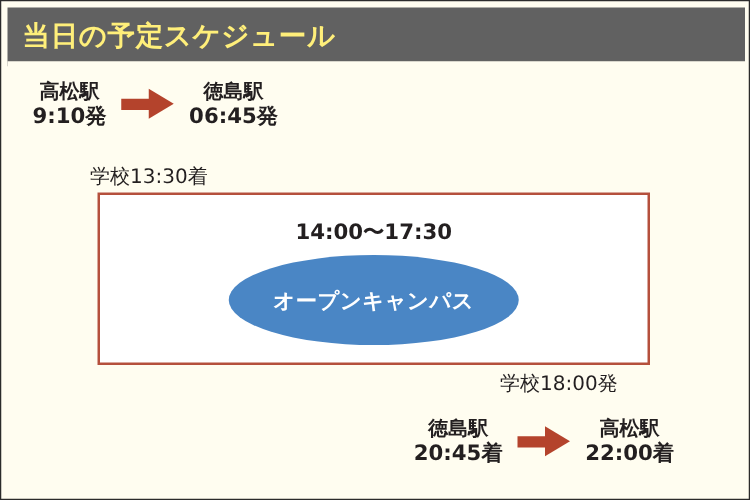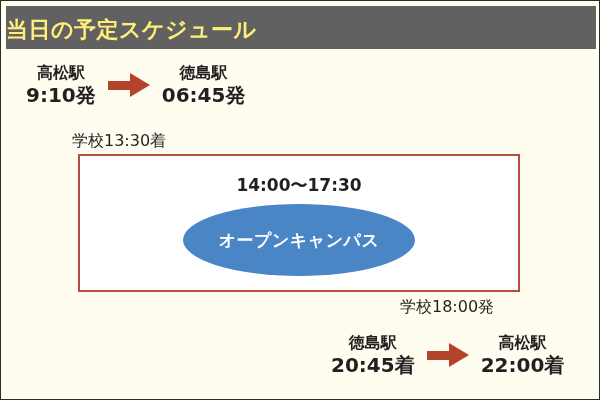--- a/index.html
+++ b/index.html
@@ -28,21 +28,21 @@
   .header-bar {
     position: absolute;
     left: 5px;
     top: 5px;
     width: 590px;
     height: 47px;
     background: #616161;
     display: flex;
     align-items: center;
     box-sizing: border-box;
-    padding-left: 0;
+    padding-left: 12px;
   }
   .header-title {
     color: #ffef7a;
     font-size: 22px;
     font-weight: bold;
     letter-spacing: 0.5px;
     line-height: 1;
     white-space: nowrap;
   }
 
@@ -69,21 +69,21 @@
     text-align: center;
     color: #231f20;
     white-space: nowrap;
   }
   .station-name {
     font-size: 16px;
     font-weight: bold;
     line-height: 1.22;
   }
   .station-time {
-    font-size: 20px;
+    font-size: 17px;
     font-weight: bold;
     line-height: 1.22;
   }
 
   
   .arrow {
     position: relative;
     width: 42px;
     height: 26px;
     margin: 0 12px;

